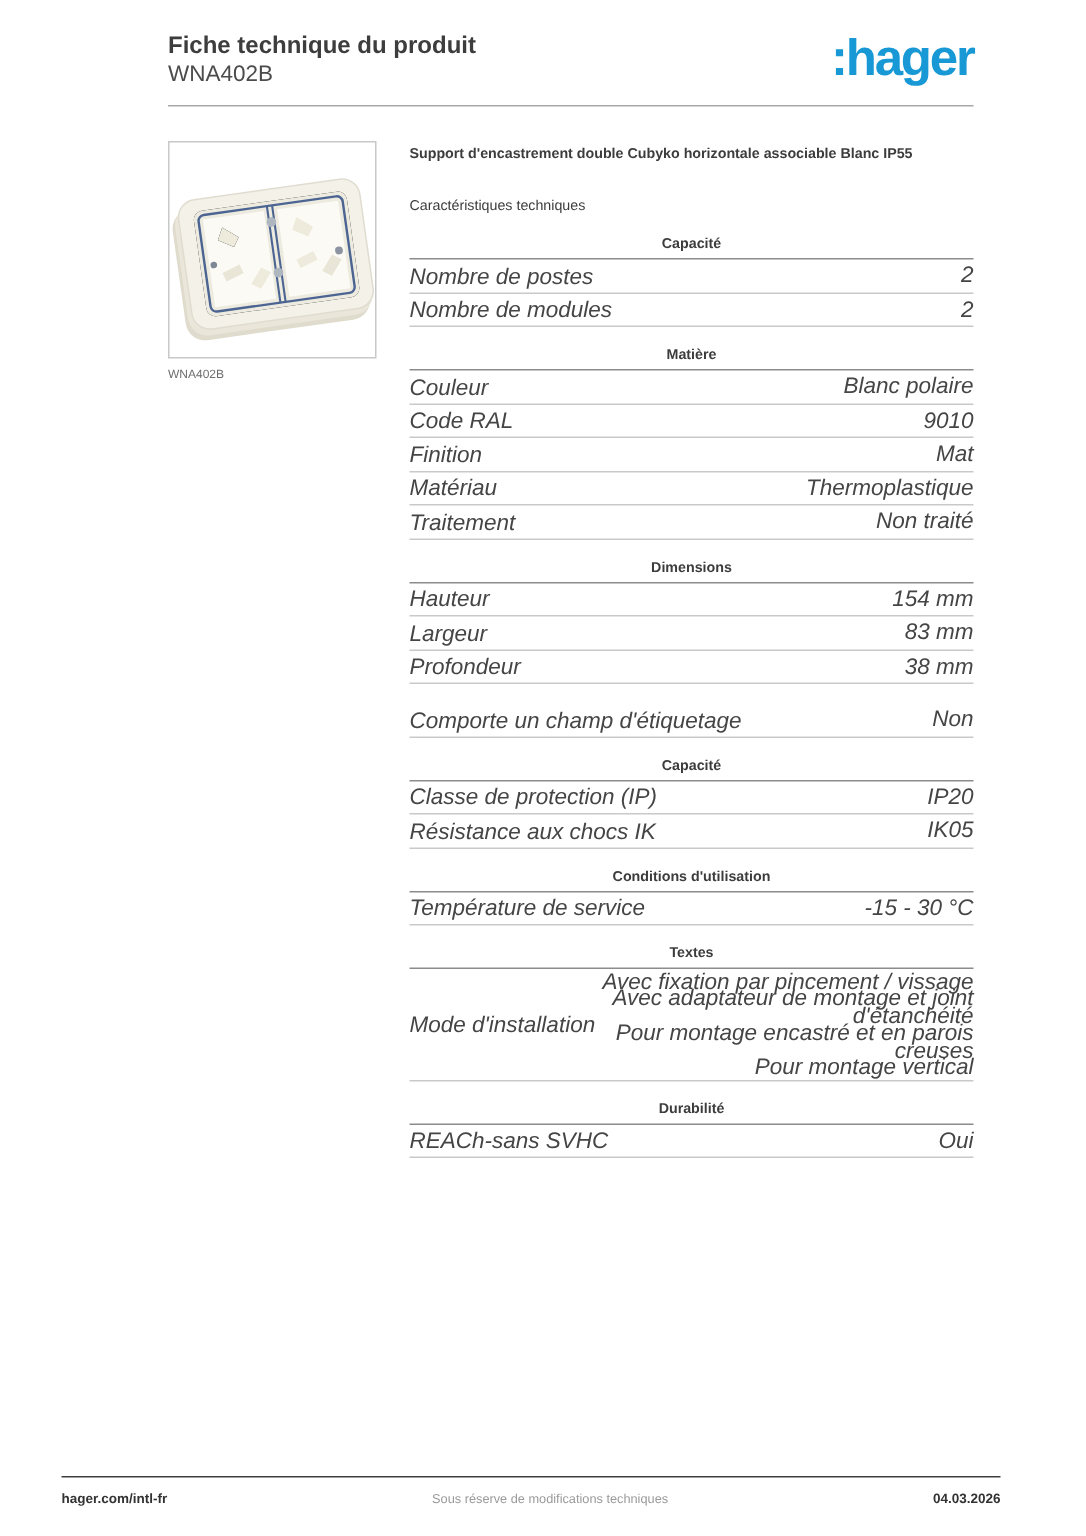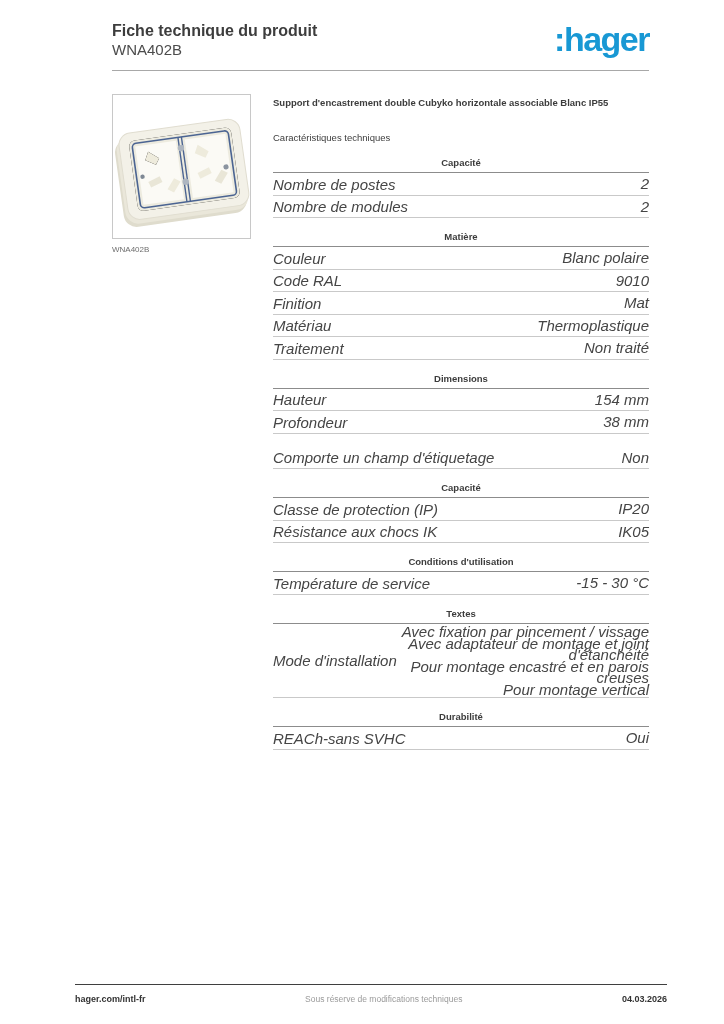--- a/index.html
+++ b/index.html
@@ -43,21 +43,21 @@
     padding:2.5px 0 2px;
     border-bottom:1px solid var(--row-line,#c9c9c9);
     font-style:italic;
   }
   .spec-row .lbl { text-align:left; white-space:nowrap; }
   .spec-row .val { text-align:right; line-height:11.5px; }
   .spec-row .val div { line-height:11.5px; }
 
   
   .footer {
-    position:absolute; left:75px; right:57px; top:984px;
+    position:absolute; left:41px; right:57px; top:984px;
     border-top:1px solid #3f3f3f;
     padding-top:9px;
     display:flex; justify-content:space-between; align-items:baseline;
   }
   .footer .site { font-size:9px; font-weight:bold; color:#333; }
   .footer .notice { font-size:8.5px; color:#9a9a9a; }
   .footer .date { font-size:9px; font-weight:bold; color:#333; }
 </style>
 </head>
 <body>
@@ -151,20 +151,24 @@
               <span class="val">Non traité</span>
             </div>
           </section>
           <section class="spec-section">
             <h3>Dimensions</h3>
             <div class="spec-row">
               <span class="lbl">Hauteur</span>
               <span class="val">154 mm</span>
             </div>
             <div class="spec-row">
+              <span class="lbl">Largeur</span>
+              <span class="val">83 mm</span>
+            </div>
+            <div class="spec-row">
               <span class="lbl">Profondeur</span>
               <span class="val">38 mm</span>
             </div>
           </section>
           <section class="spec-section">
             <div class="spec-row">
               <span class="lbl">Comporte un champ d'étiquetage</span>
               <span class="val">Non</span>
             </div>
           </section>

